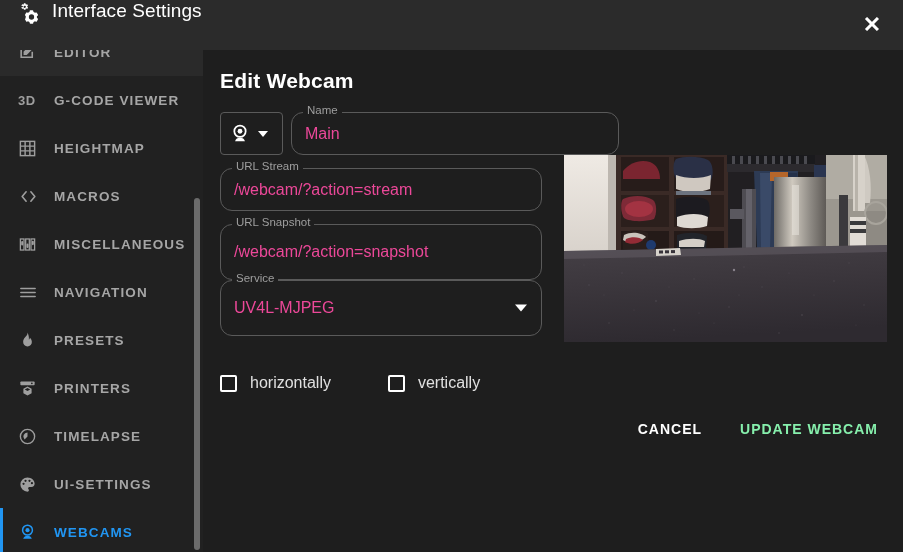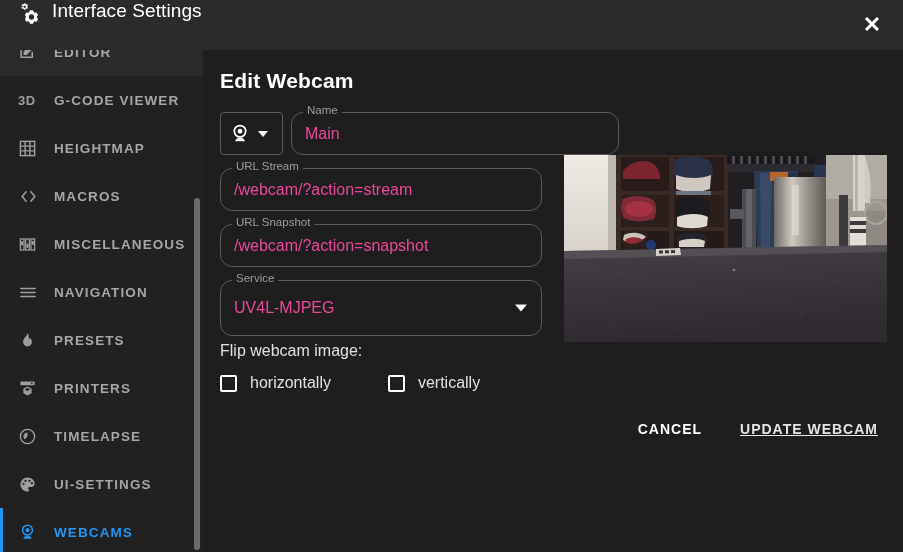--- a/index.html
+++ b/index.html
@@ -265,21 +265,21 @@
     background: transparent;
     border: none;
     font-family: "Liberation Sans", sans-serif;
     font-size: 14px;
     font-weight: bold;
     letter-spacing: 1px;
     cursor: pointer;
     padding: 8px 8px;
   }
   .btn-cancel { color: #ffffff; }
-  .btn-primary { color: #e5e5e5; margin-left: 22px; text-decoration: underline; }
+  .btn-primary { color: #86efac; margin-left: 22px; }
 </style>
 </head>
 <body>
 
 <div class="app">
 
   <div class="titlebar">
     <div class="titlebar-icon">
       <svg width="24" height="24" viewBox="0 0 24 24" fill="#ffffff">
         <path d="M7.2 2.2c-.15 0-.3.1-.34.26l-.15.72a2.6 2.6 0 0 0-.52.3l-.7-.23a.36.36 0 0 0-.42.16l-.52.9a.36.36 0 0 0 .8.44l.56.47a2.7 2.7 0 0 0 0 .6l-.56.47a.36.36 0 0 0-.8.44l.52.9c.8.14.25.2.42.16l.7-.23c.16.12.34.22.52.3l.15.72c.4.16.19.26.34.26h1.04c.16 0 .3-.1.34-.26l.15-.72c.19-.8.36-.18.52-.3l.7.23c.16.5.34-.1.42-.16l.52-.9a.36.36 0 0 0-.08-.44l-.56-.47c.02-.1.02-.2.02-.3s0-.2-.02-.3l.56-.47a.36.36 0 0 0 .08-.44l-.52-.9a.36.36 0 0 0-.42-.16l-.7.23a2.6 2.6 0 0 0-.52-.3l-.15-.72a.35.35 0 0 0-.34-.26H7.2zm.52 2.45c.65 0 1.18.53 1.18 1.18S8.37 7 7.72 7a1.18 1.18 0 0 1 0-2.36z"></path>
@@ -424,32 +424,31 @@
     <div class="field" style="left:88px; top:62px; width:328px; height:43px;">
       <span class="field-label">Name</span>
       <span class="field-value">Main</span>
     </div>
 
     <div class="field" style="left:17px; top:118px; width:322px; height:43px;">
       <span class="field-label">URL Stream</span>
       <span class="field-value">/webcam/?action=stream</span>
     </div>
 
-    <div class="field" style="left:17px; top:174px; width:322px; height:43px;">
+    <div class="field" style="left:17px; top:174px; width:322px; height:56px;">
       <span class="field-label">URL Snapshot</span>
       <span class="field-value">/webcam/?action=snapshot</span>
     </div>
 
     <div class="field" style="left:17px; top:230px; width:322px; height:56px;">
       <span class="field-label">Service</span>
       <span class="field-value">UV4L-MJPEG</span>
       <span class="select-arrow"></span>
     </div>
 
-    <div class="flip-label">Flip webcam image:</div>
 
     <div class="checkbox-row">
       <div class="cb-group">
         <span class="cb-box"></span>
         <span class="cb-text">horizontally</span>
       </div>
       <div class="cb-gap"></div>
       <div class="cb-group">
         <span class="cb-box"></span>
         <span class="cb-text">vertically</span>

